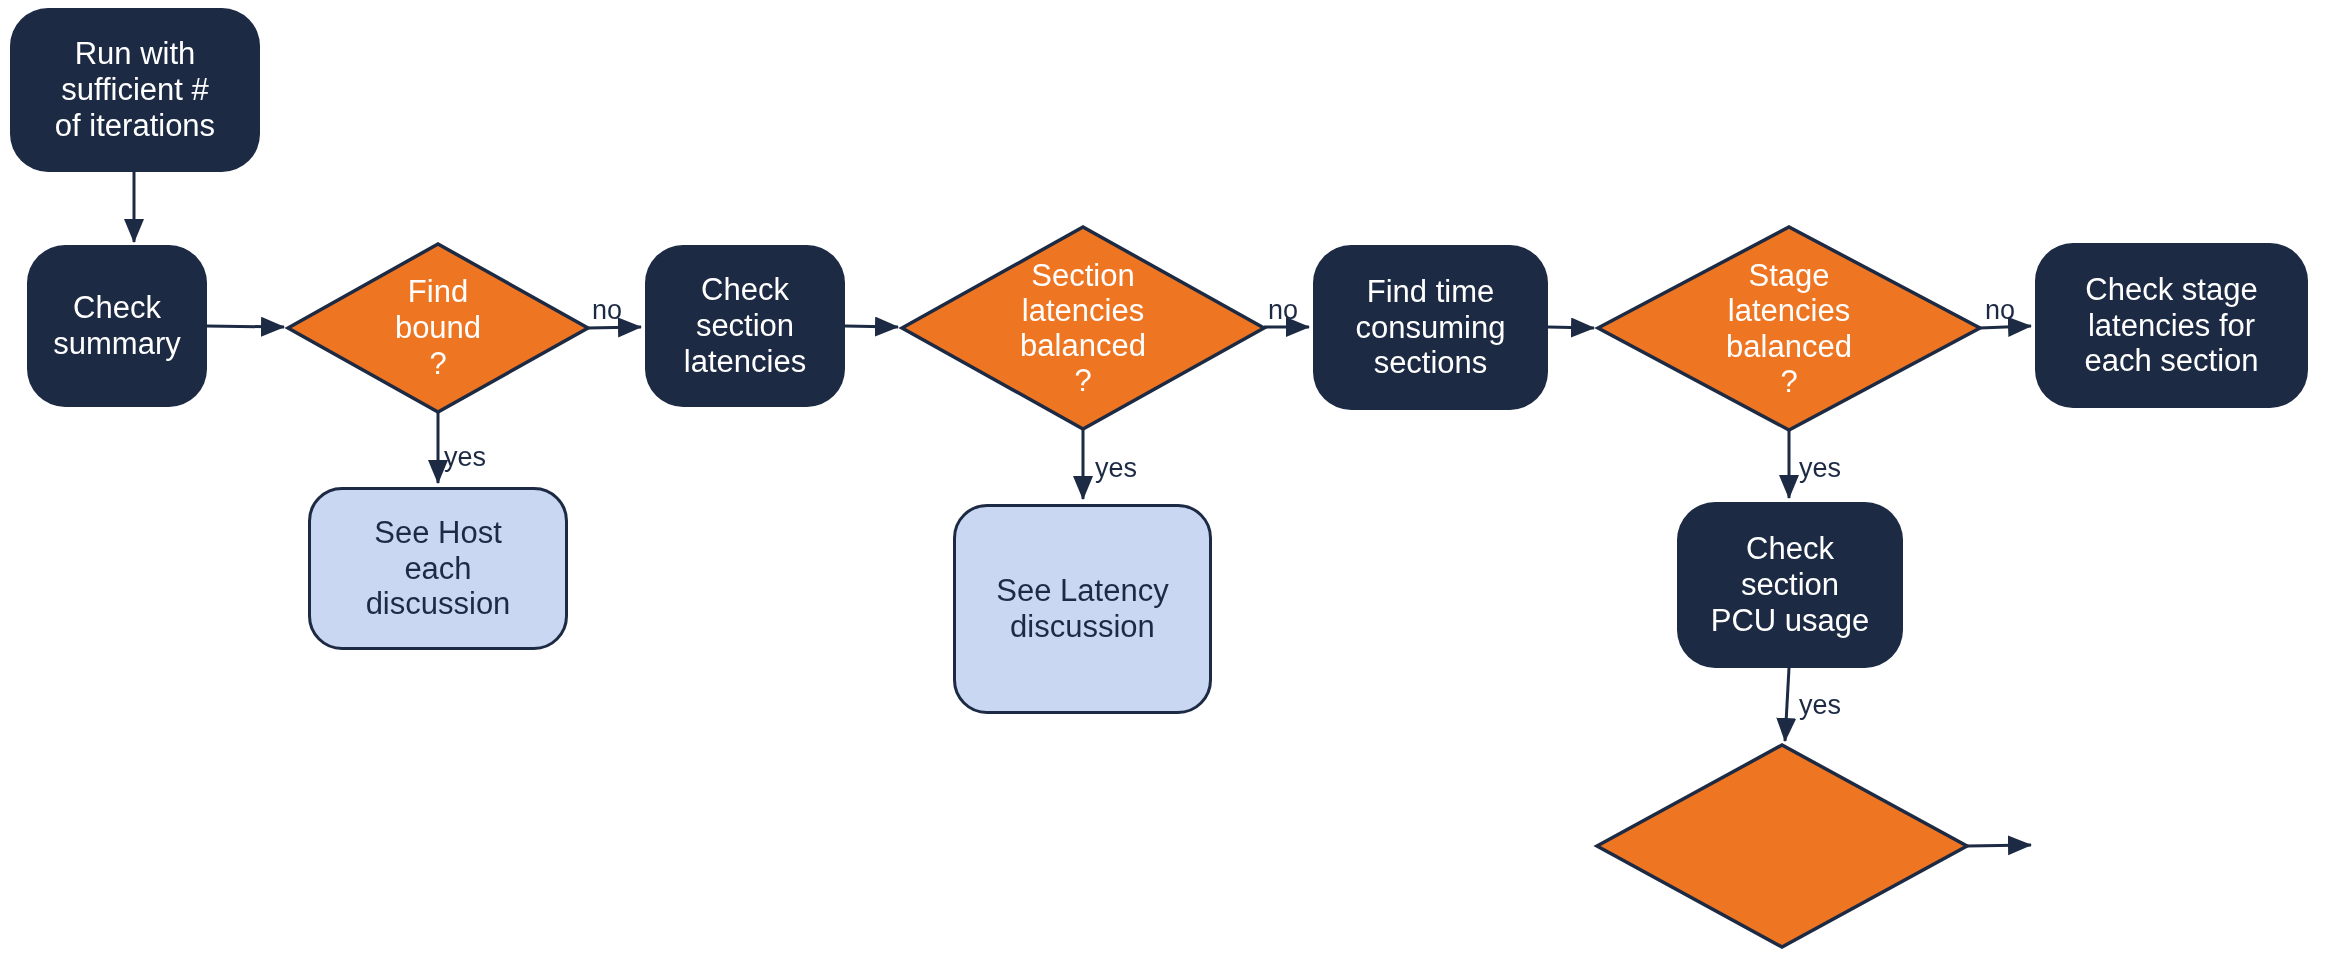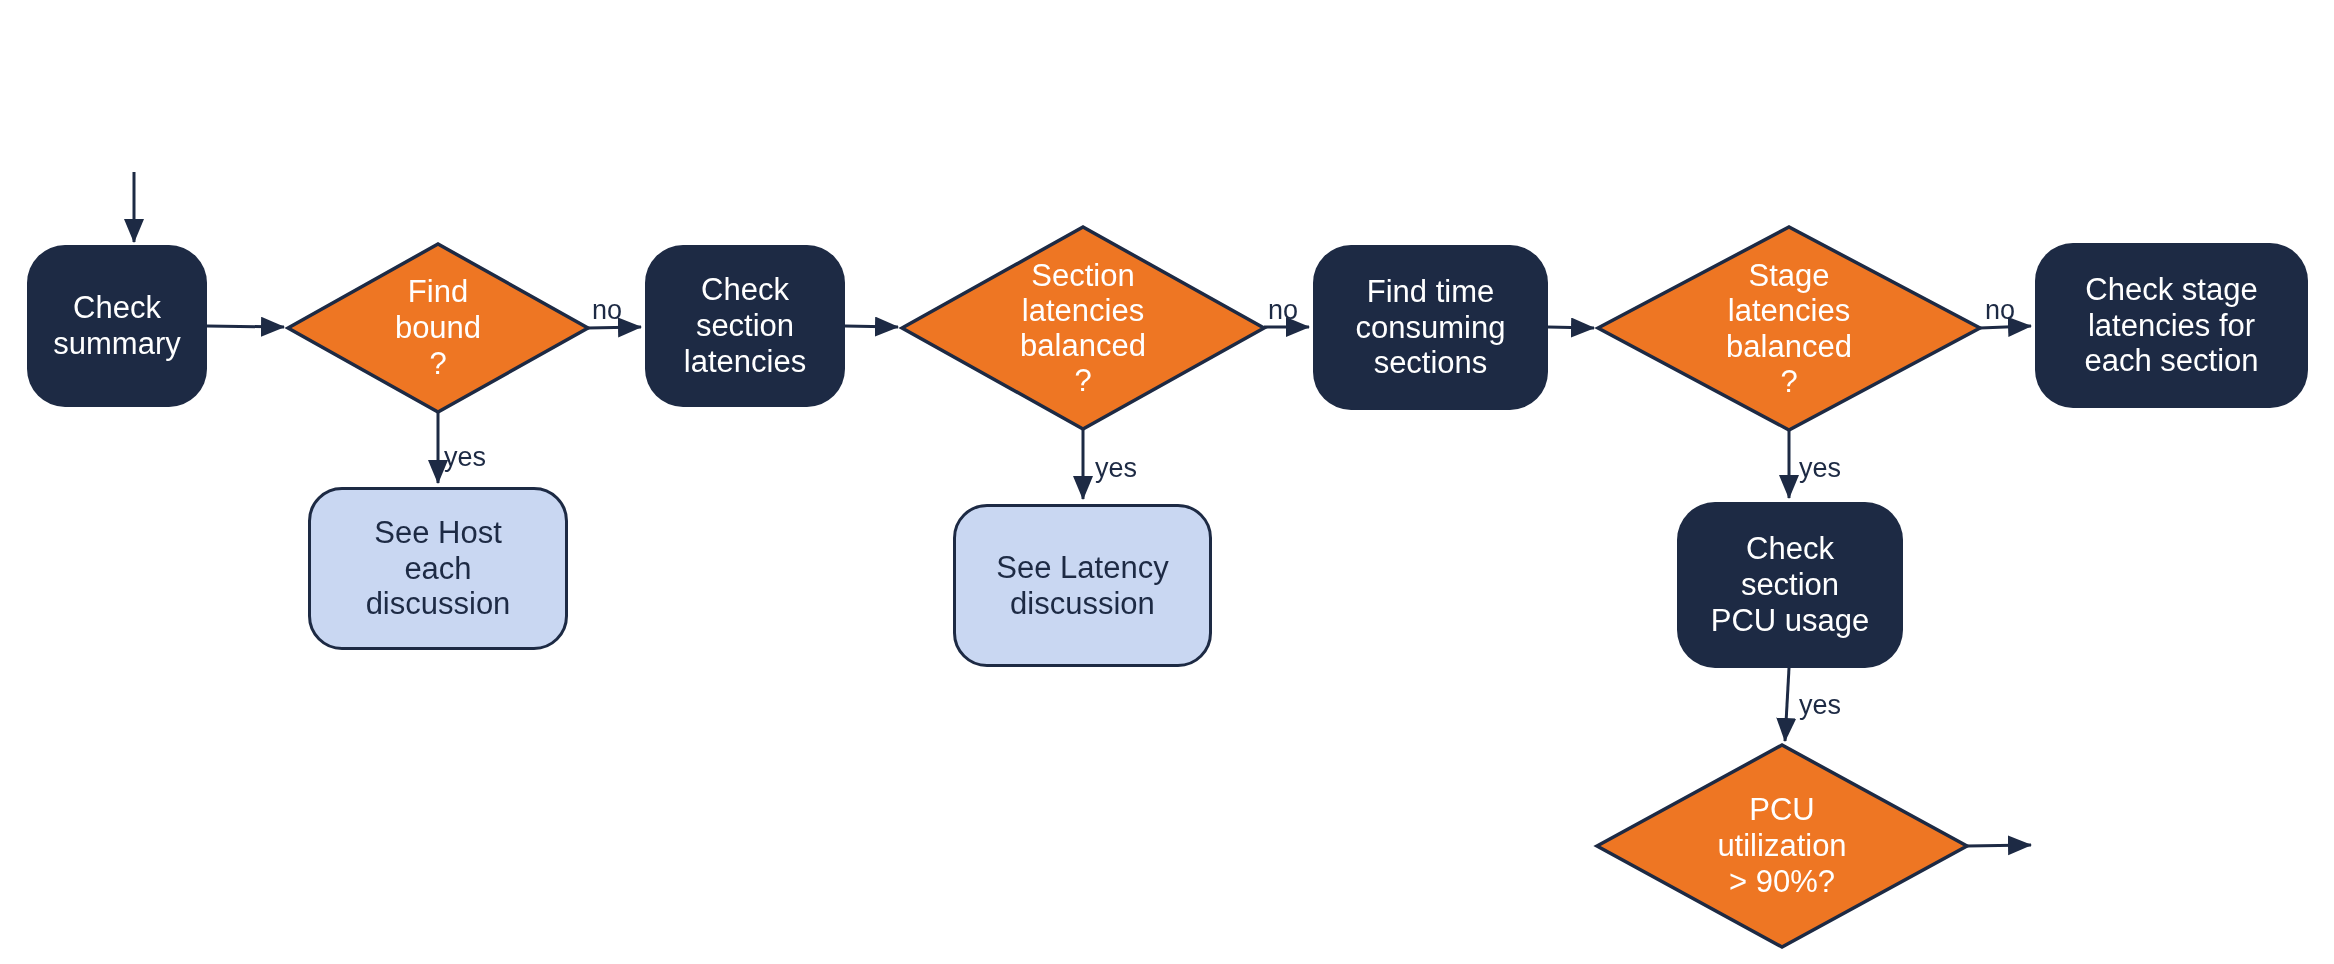--- a/index.html
+++ b/index.html
@@ -93,20 +93,23 @@
 
     <text class="edge-label" x="592" y="319">no</text>
     <text class="edge-label" x="444" y="466">yes</text>
     <text class="edge-label" x="1268" y="319">no</text>
     <text class="edge-label" x="1095" y="477">yes</text>
     <text class="edge-label" x="1985" y="319">no</text>
     <text class="edge-label" x="1799" y="477">yes</text>
     <text class="edge-label" x="1799" y="714">yes</text>
   </svg>
 
+  <div class="node" style="left:10px; top:8px; width:250px; height:164px;">Run with
+sufficient #
+of iterations</div>
 
   <div class="node" style="left:27px; top:245px; width:180px; height:162px;">Check
 summary</div>
 
   <div class="node" style="left:645px; top:245px; width:200px; height:162px;">Check
 section
 latencies</div>
 
   <div class="node" style="left:1313px; top:245px; width:235px; height:165px;">Find time
 consuming
@@ -118,34 +121,31 @@
 
   <div class="node" style="left:1677px; top:502px; width:226px; height:166px;">Check
 section
 PCU usage</div>
 
 
   <div class="ref" style="left:308px; top:487px; width:260px; height:163px;">See Host
 each
 discussion</div>
 
-  <div class="ref" style="left:953px; top:504px; width:259px; height:163px;">See Latency
+  <div class="ref" style="left:953px; top:504px; width:259px; height:210px;">See Latency
 discussion</div>
 
   <div class="dlabel" style="left:288px; top:244px; width:300px; height:168px;">Find
 bound
 ?</div>
 
   <div class="dlabel" style="left:902px; top:227px; width:362px; height:202px; line-height:1.13;">Section
 latencies
 balanced
 ?</div>
 
   <div class="dlabel" style="left:1598px; top:227px; width:382px; height:203px; line-height:1.13;">Stage
 latencies
 balanced
 ?</div>
 
-  <div class="dlabel" style="left:1597px; top:745px; width:370px; height:202px;">PCU
-utilization
-&gt; 90%?</div>
 
 </div>
 
 </body></html>

